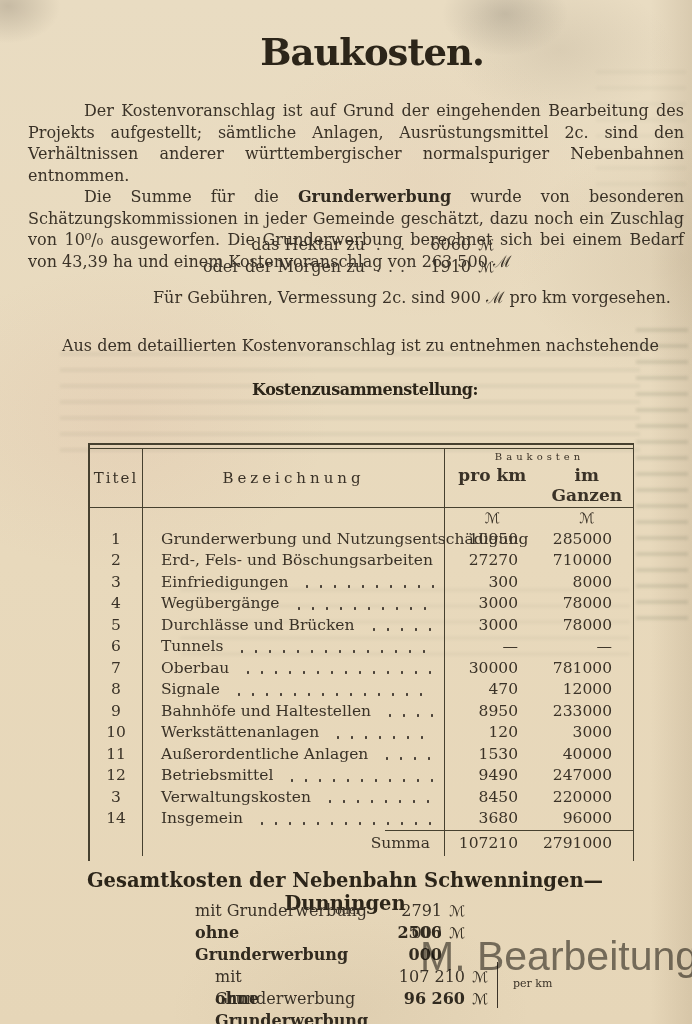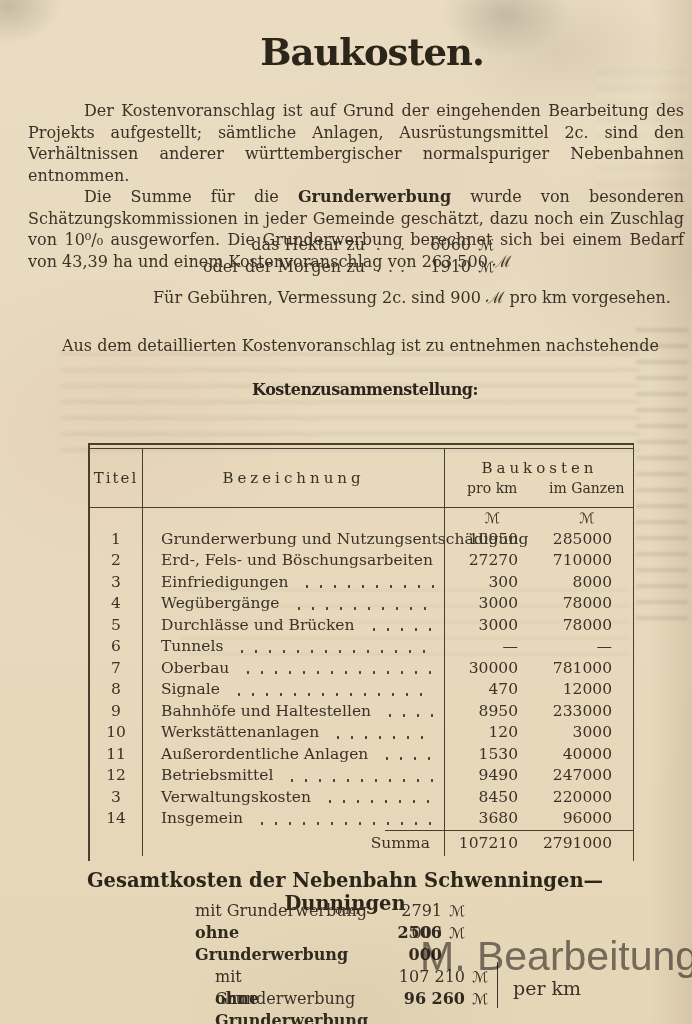--- a/index.html
+++ b/index.html
@@ -52,22 +52,22 @@
     border-left:2px solid #46402f;border-right:1.8px solid #46402f;
     border-top:2.5px solid #46402f;box-sizing:border-box;font-size:15.5px;
   }
   .toprule2{height:1.2px;background:#46402f;margin-top:2.5px;}
   .thead{display:grid;grid-template-columns:53px 302px 189px;height:58px;border-bottom:1.6px solid #46402f;}
   .th-cell{display:flex;align-items:center;justify-content:center;font-size:15px;}
   .bdr{border-right:1.6px solid #46402f;}
   .sp2{letter-spacing:2px;}
   .sp4{letter-spacing:4px;}
   .th-bau{display:flex;flex-direction:column;justify-content:center;text-align:center;}
-  .th-bau .bk{font-size:15px;margin-bottom:3px;}
-  .th-sub{display:flex;font-size:14px;}
+  .th-bau .bk{font-size:10px;margin-bottom:3px;}
+  .th-sub{display:flex;font-size:17px;font-weight:bold;}
   .th-sub span{flex:1;}
   .unitrow{display:grid;grid-template-columns:53px 302px 95px 94px;height:21px;line-height:21px;}
   .unitrow .u{text-align:center;}
   .trow{display:grid;grid-template-columns:53px 302px 95px 94px;height:21.5px;line-height:21.5px;}
   .c-nr{text-align:center;border-right:1.6px solid #46402f;}
   .c-label{border-right:1.6px solid #46402f;padding-left:18px;display:flex;box-sizing:border-box;}
   .c-label .lbl{white-space:nowrap;}
   .leader{
     flex:1;align-self:flex-end;height:7px;margin:0 10px 4px 12px;min-width:0;
     background-image:radial-gradient(circle,#4a4238 1.1px,rgba(0,0,0,0) 1.3px);
@@ -79,21 +79,21 @@
   .summa .c-label{justify-content:flex-end;padding-right:14px;}
   
   .gheading{top:869px;left:0;width:634px;text-align:center;font-size:19.5px;font-weight:bold;color:#2c2519;padding-left:28px;}
   .totblock{font-size:16px;}
   .tline{display:grid;grid-template-columns:175px 72px auto;height:22px;line-height:22px;}
   .tb2 .tline{grid-template-columns:165px 85px auto;}
   .tline .val{text-align:right;}
   .tline .unit{margin-left:7px;}
   .oder{top:904px;left:28px;width:640px;text-align:center;font-size:11px;}
   .brace{left:497px;top:962px;height:46px;border-left:1.7px solid #3a3227;}
-  .perkm{left:513px;top:977px;font-size:19px;}
+  .perkm{left:513px;top:977px;font-size:11px;}
   .watermark{
     left:420px;top:933px;z-index:6;
     font-family:"Liberation Sans",sans-serif;font-size:41px;
     color:rgba(92,90,84,.78);mix-blend-mode:multiply;white-space:nowrap;
   }
 </style>
 </head>
 <body>
 
 <div class="page">

